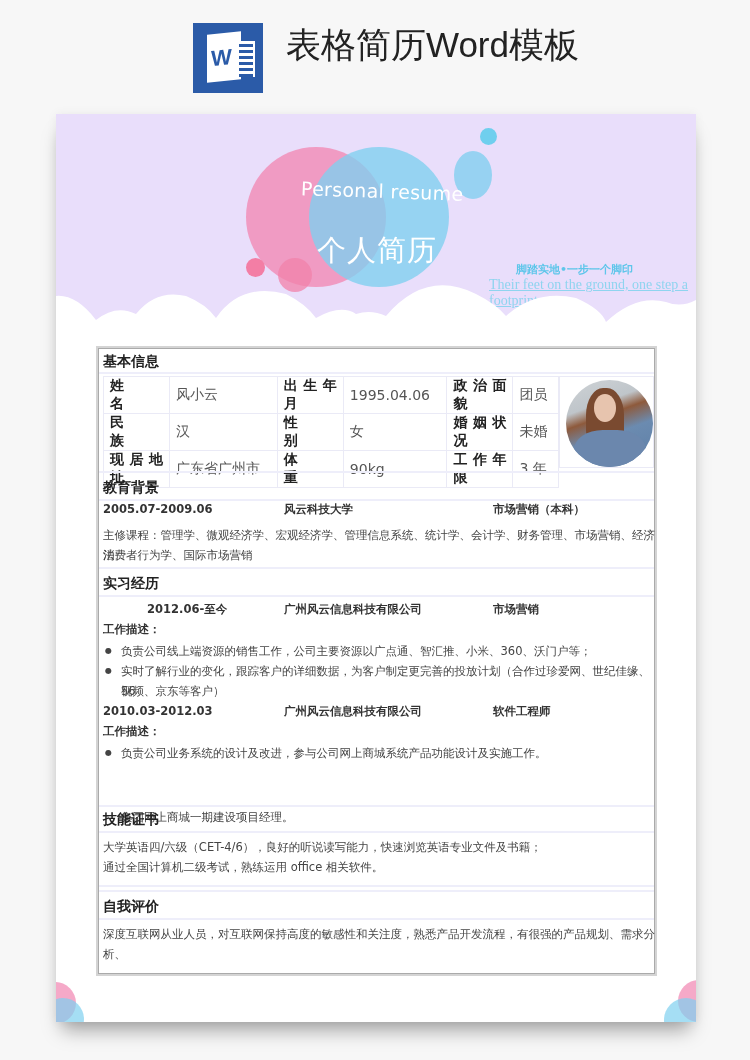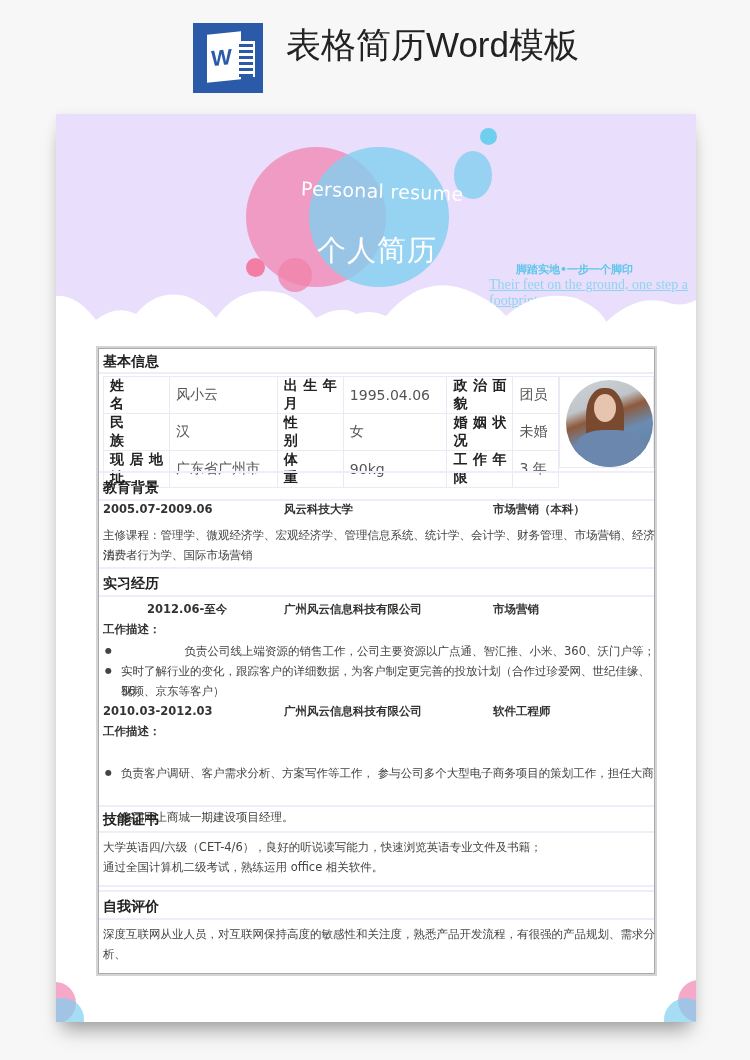--- a/index.html
+++ b/index.html
@@ -149,31 +149,31 @@
     <div class="sep" style="top:218px;"></div>
 
     <div class="section-title" style="top:226px;">实习经历</div>
     <div class="sep" style="top:246px;"></div>
     <div class="row-head" style="top:253px;">
       <span style="left:0;margin-left:44px;">2012.06-至今</span>
       <span style="left:181px;">广州风云信息科技有限公司</span>
       <span style="left:390px;">市场营销</span>
     </div>
     <div class="row-head" style="top:273px;">工作描述：</div>
-    <div class="bullet" style="top:292px;text-align:right;">负责公司线上端资源的销售工作，公司主要资源以广点通、智汇推、小米、360、沃门户等；</div>
+    <div class="bullet" style="top:292px;">负责公司线上端资源的销售工作，公司主要资源以广点通、智汇推、小米、360、沃门户等；</div>
     <div class="bullet" style="top:312px;">实时了解行业的变化，跟踪客户的详细数据，为客户制定更完善的投放计划（合作过珍爱网、世纪佳缘、56</div>
     <div class="row-text" style="top:332px; padding-left:18px;">视频、京东等客户）</div>
 
     <div class="row-head" style="top:355px;">
       <span style="left:0;">2010.03-2012.03</span>
       <span style="left:181px;">广州风云信息科技有限公司</span>
       <span style="left:390px;">软件工程师</span>
     </div>
     <div class="row-head" style="top:375px;">工作描述：</div>
-    <div class="bullet" style="top:414px;">负责客户调研、客户需求分析、方案写作等工作，  参与公司多个大型电子商务项目的策划工作，担任大商</div>
+    <div class="bullet" style="top:394px;">负责公司业务系统的设计及改进，参与公司网上商城系统产品功能设计及实施工作。</div>
     <div class="row-text" style="top:458px; padding-left:18px;">集团网上商城一期建设项目经理。</div>
     <div class="sep" style="top:456px;"></div>
 
     <div class="section-title" style="top:462px;">技能证书</div>
     <div class="sep" style="top:482px;"></div>
     <div class="row-text" style="top:488px;">大学英语四/六级（CET-4/6），良好的听说读写能力，快速浏览英语专业文件及书籍；</div>
     <div class="row-text" style="top:508px;">通过全国计算机二级考试，熟练运用 office 相关软件。</div>
     <div class="sep" style="top:536px;"></div>
     <div class="sep" style="top:541px;"></div>
 

